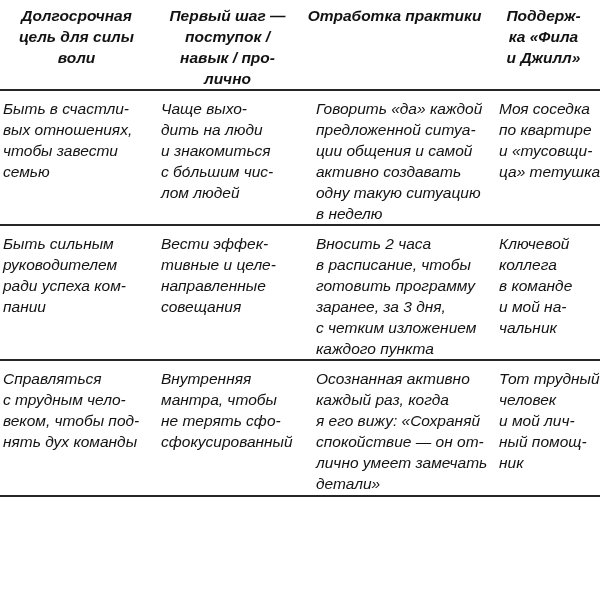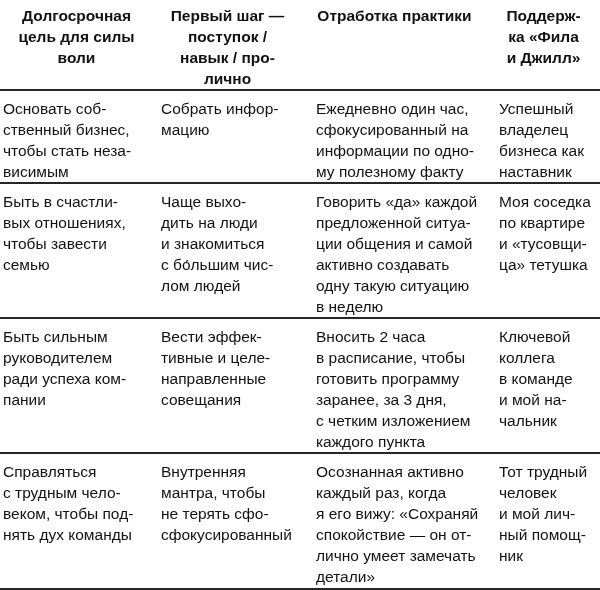--- a/index.html
+++ b/index.html
@@ -8,20 +8,21 @@
     background: #ffffff;
   }
   .page {
     position: relative;
     width: 600px;
     height: 590px;
     background: #ffffff;
     overflow: hidden;
     font-family: "Liberation Sans", "DejaVu Sans", sans-serif;
     color: #121212;
+    font-style: italic;
   }
   table.book-table {
     width: 600px;
     border-collapse: collapse;
     table-layout: fixed;
   }
   table.book-table th,
   table.book-table td {
     vertical-align: top;
     white-space: pre;       
@@ -72,36 +73,20 @@
 поступок /
 навык / про-
 лично</th>
         <th class="col-practice">Отработка практики</th>
         <th class="col-support">Поддерж-
 ка «Фила
 и Джилл»</th>
       </tr>
     </thead>
     <tbody>
-      <tr class="row-business">
-        <td class="col-goal">Основать соб-
-ственный бизнес,
-чтобы стать неза-
-висимым</td>
-        <td class="col-step">Собрать инфор-
-мацию</td>
-        <td class="col-practice">Ежедневно один час,
-сфокусированный на
-информации по одно-
-му полезному факту</td>
-        <td class="col-support">Успешный
-владелец
-бизнеса как
-наставник</td>
-      </tr>
       <tr class="row-family">
         <td class="col-goal">Быть в счастли-
 вых отношениях,
 чтобы завести
 семью</td>
         <td class="col-step">Чаще выхо-
 дить на люди
 и знакомиться
 с бо́льшим чис-
 лом людей</td>

